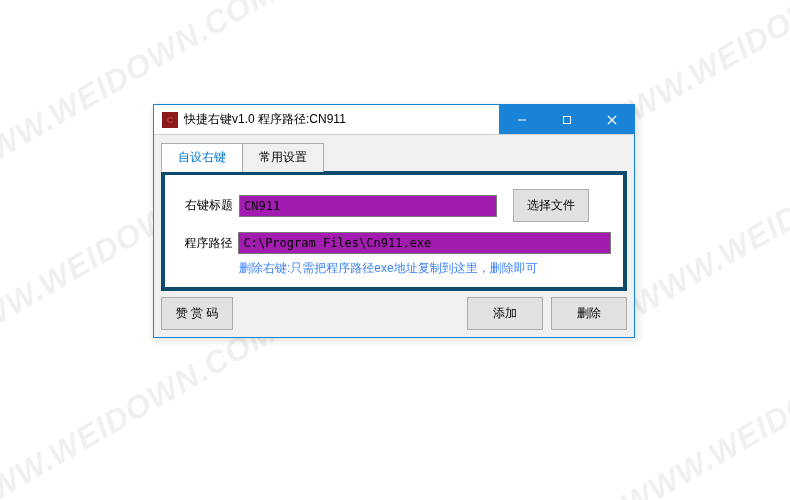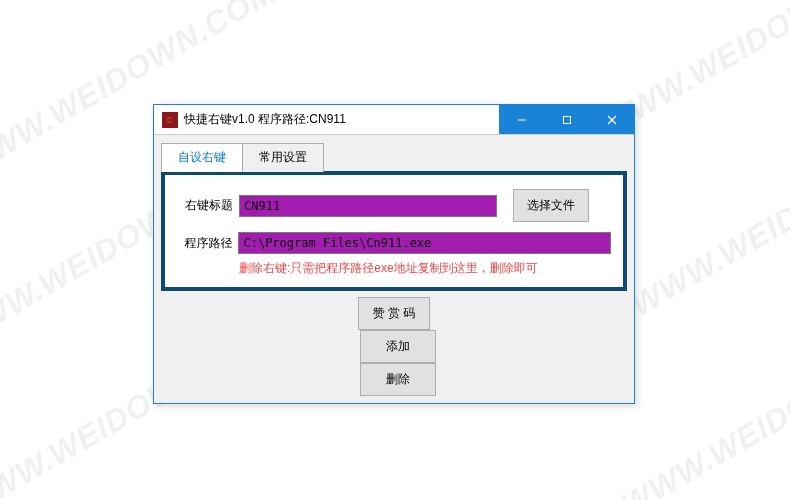--- a/index.html
+++ b/index.html
@@ -149,29 +149,28 @@
       font-family: "Microsoft YaHei", "SimSun", sans-serif;
       cursor: pointer;
       padding: 0 8px;
     }
     .btn-select {
       width: 76px;
       margin-left: 16px;
     }
     .hint-text {
       font-size: 12px;
-      color: #ef4444;
+      color: #3b82f6;
       margin-left: 62px;
       margin-top: 2px;
     }
     .bottom-bar {
       display: flex;
       margin-top: 6px;
       align-items: center;
-      flex-direction: column;
     }
     .btn-reward {
       width: 72px;
     }
     .spacer {
       flex: 1;
     }
     .btn-add, .btn-del {
       width: 76px;
       margin-left: 8px;

